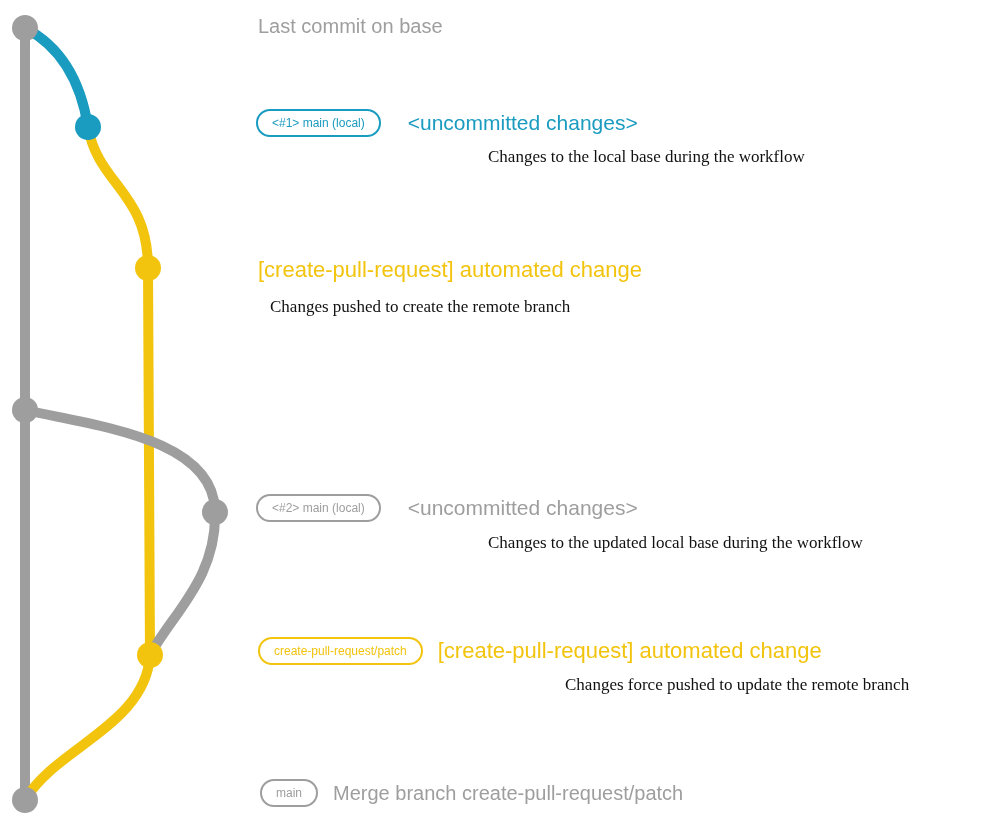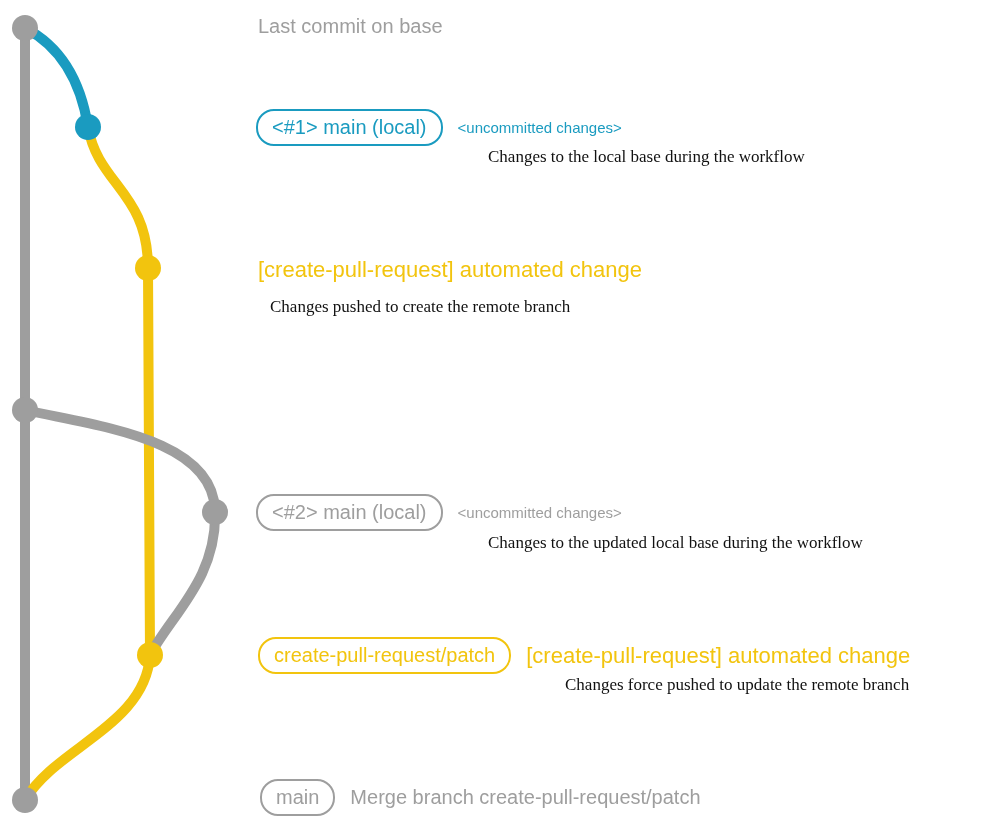--- a/index.html
+++ b/index.html
@@ -16,29 +16,29 @@
   .rowflex { display: flex; align-items: center; gap: 15px; }
 
   .gray-label { color: var(--gray); font-size: 20px; white-space: nowrap; }
 
   .pill {
     display: inline-flex;
     align-items: center;
     border: 2px solid;
     border-radius: 18px;
     padding: 5px 14px;
-    font-size: 20px;
+    font-size: 12px;
     white-space: nowrap;
     background: #ffffff;
   }
   .pill.blue   { color: var(--blue);   border-color: var(--blue); }
   .pill.gray   { color: var(--gray);   border-color: var(--gray); }
   .pill.yellow { color: var(--yellow); border-color: var(--yellow); }
 
-  .status { font-size: 15px; white-space: nowrap; }
+  .status { font-size: 21px; white-space: nowrap; margin-left: 12px; }
   .status.blue { color: var(--blue); }
   .status.gray { color: var(--gray); }
 
   .title-yellow { color: var(--yellow); font-size: 22px; white-space: nowrap; }
 
   .serif {
     font-family: "Liberation Serif", serif;
     font-size: 17px;
     color: var(--ink);
     white-space: nowrap;

